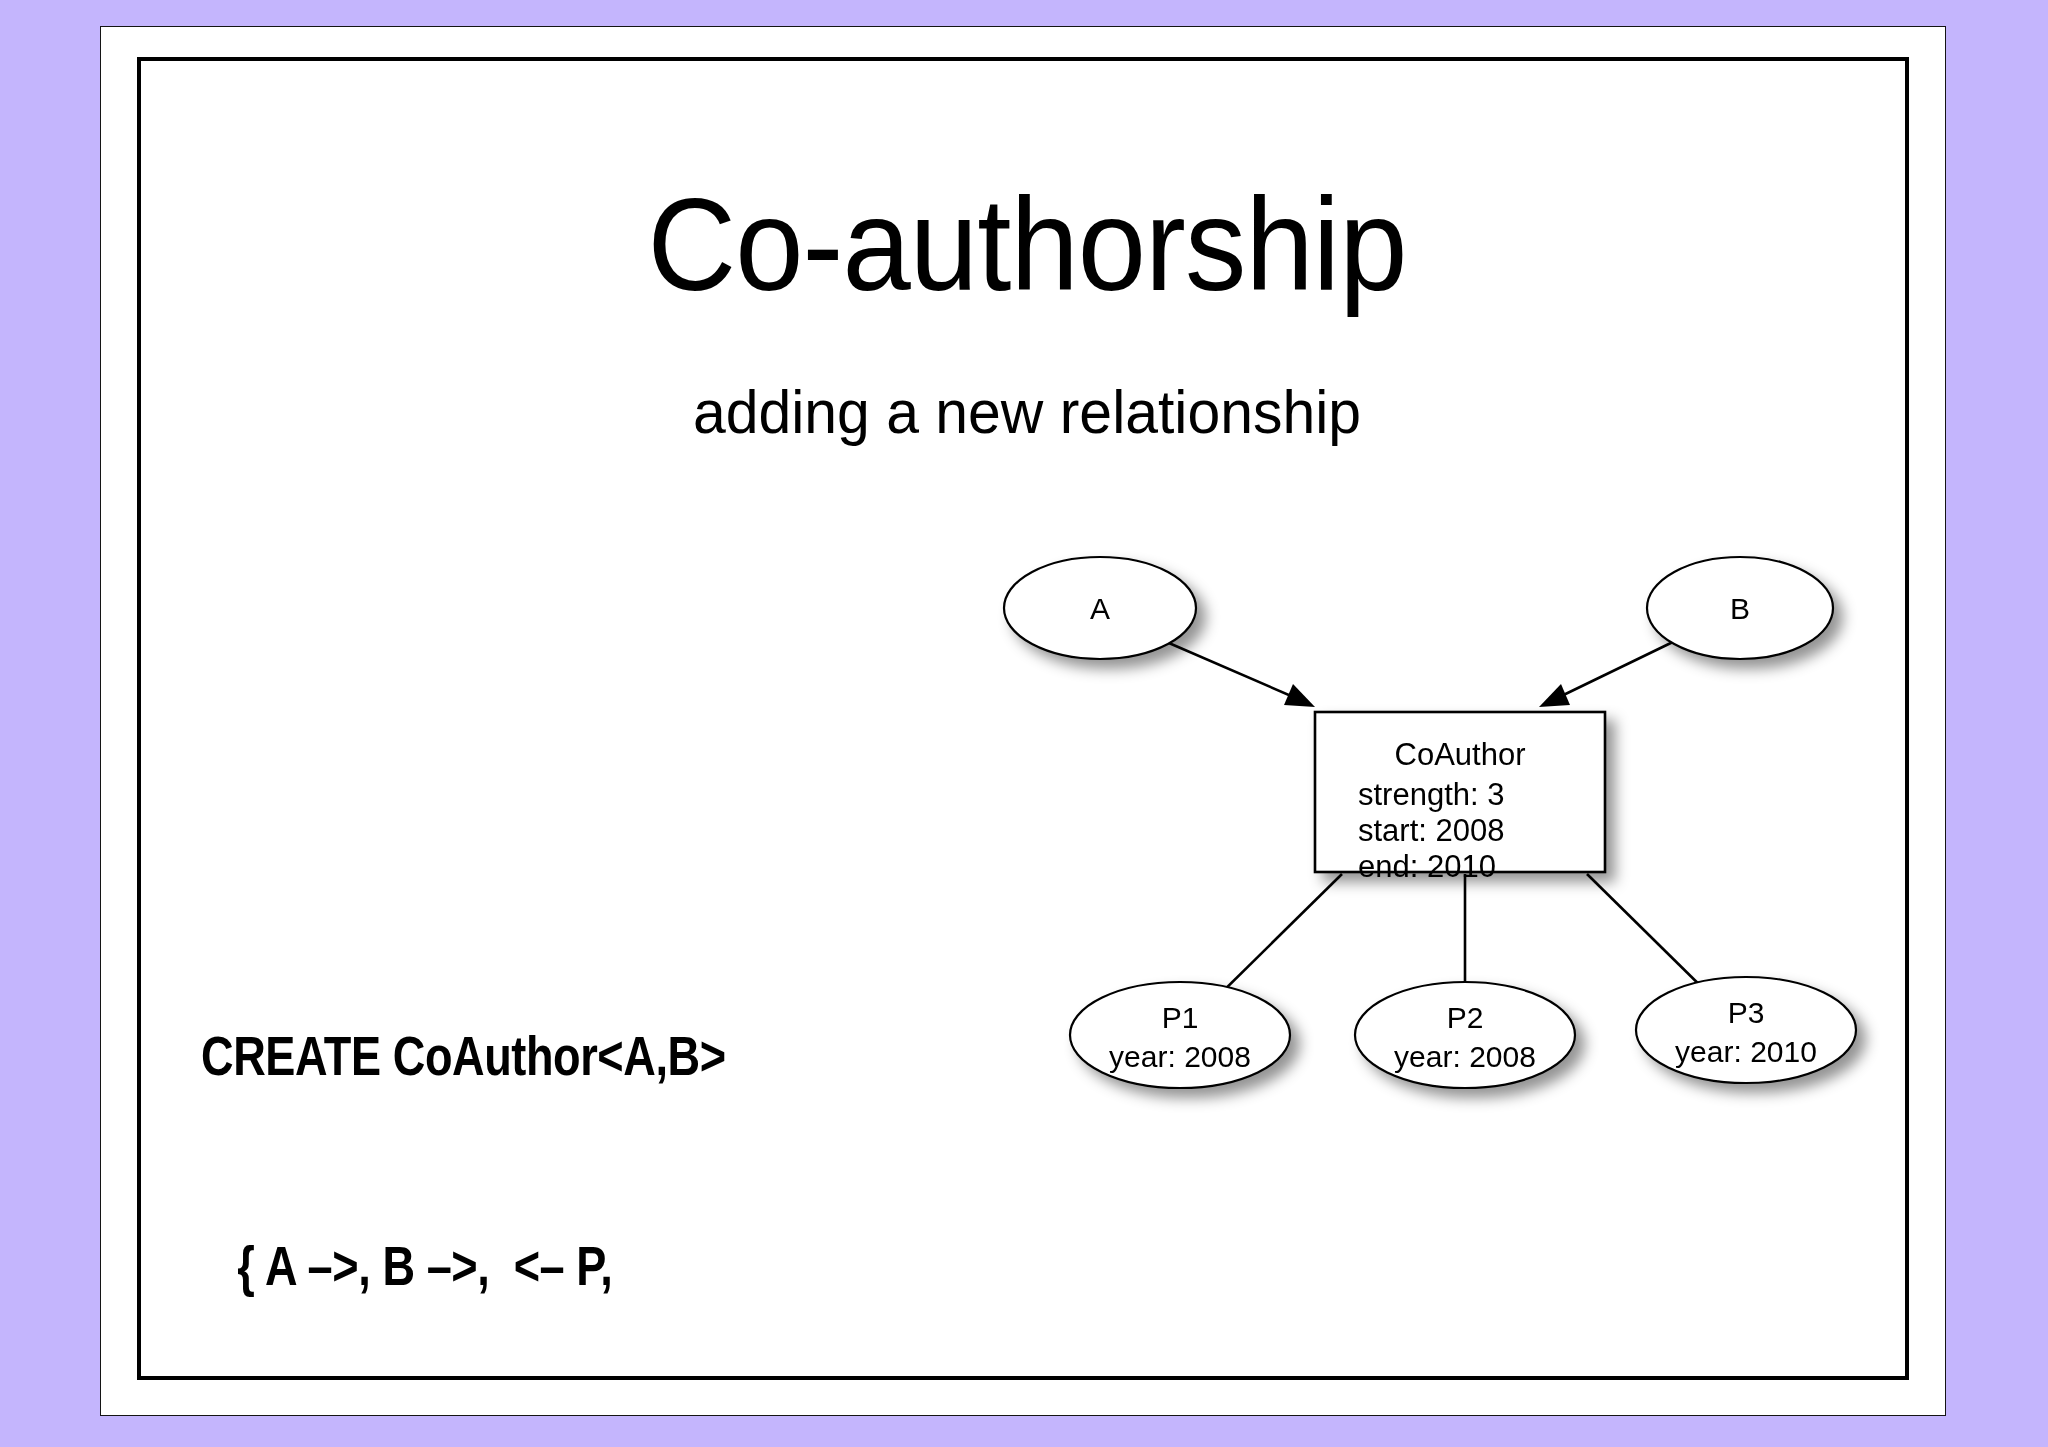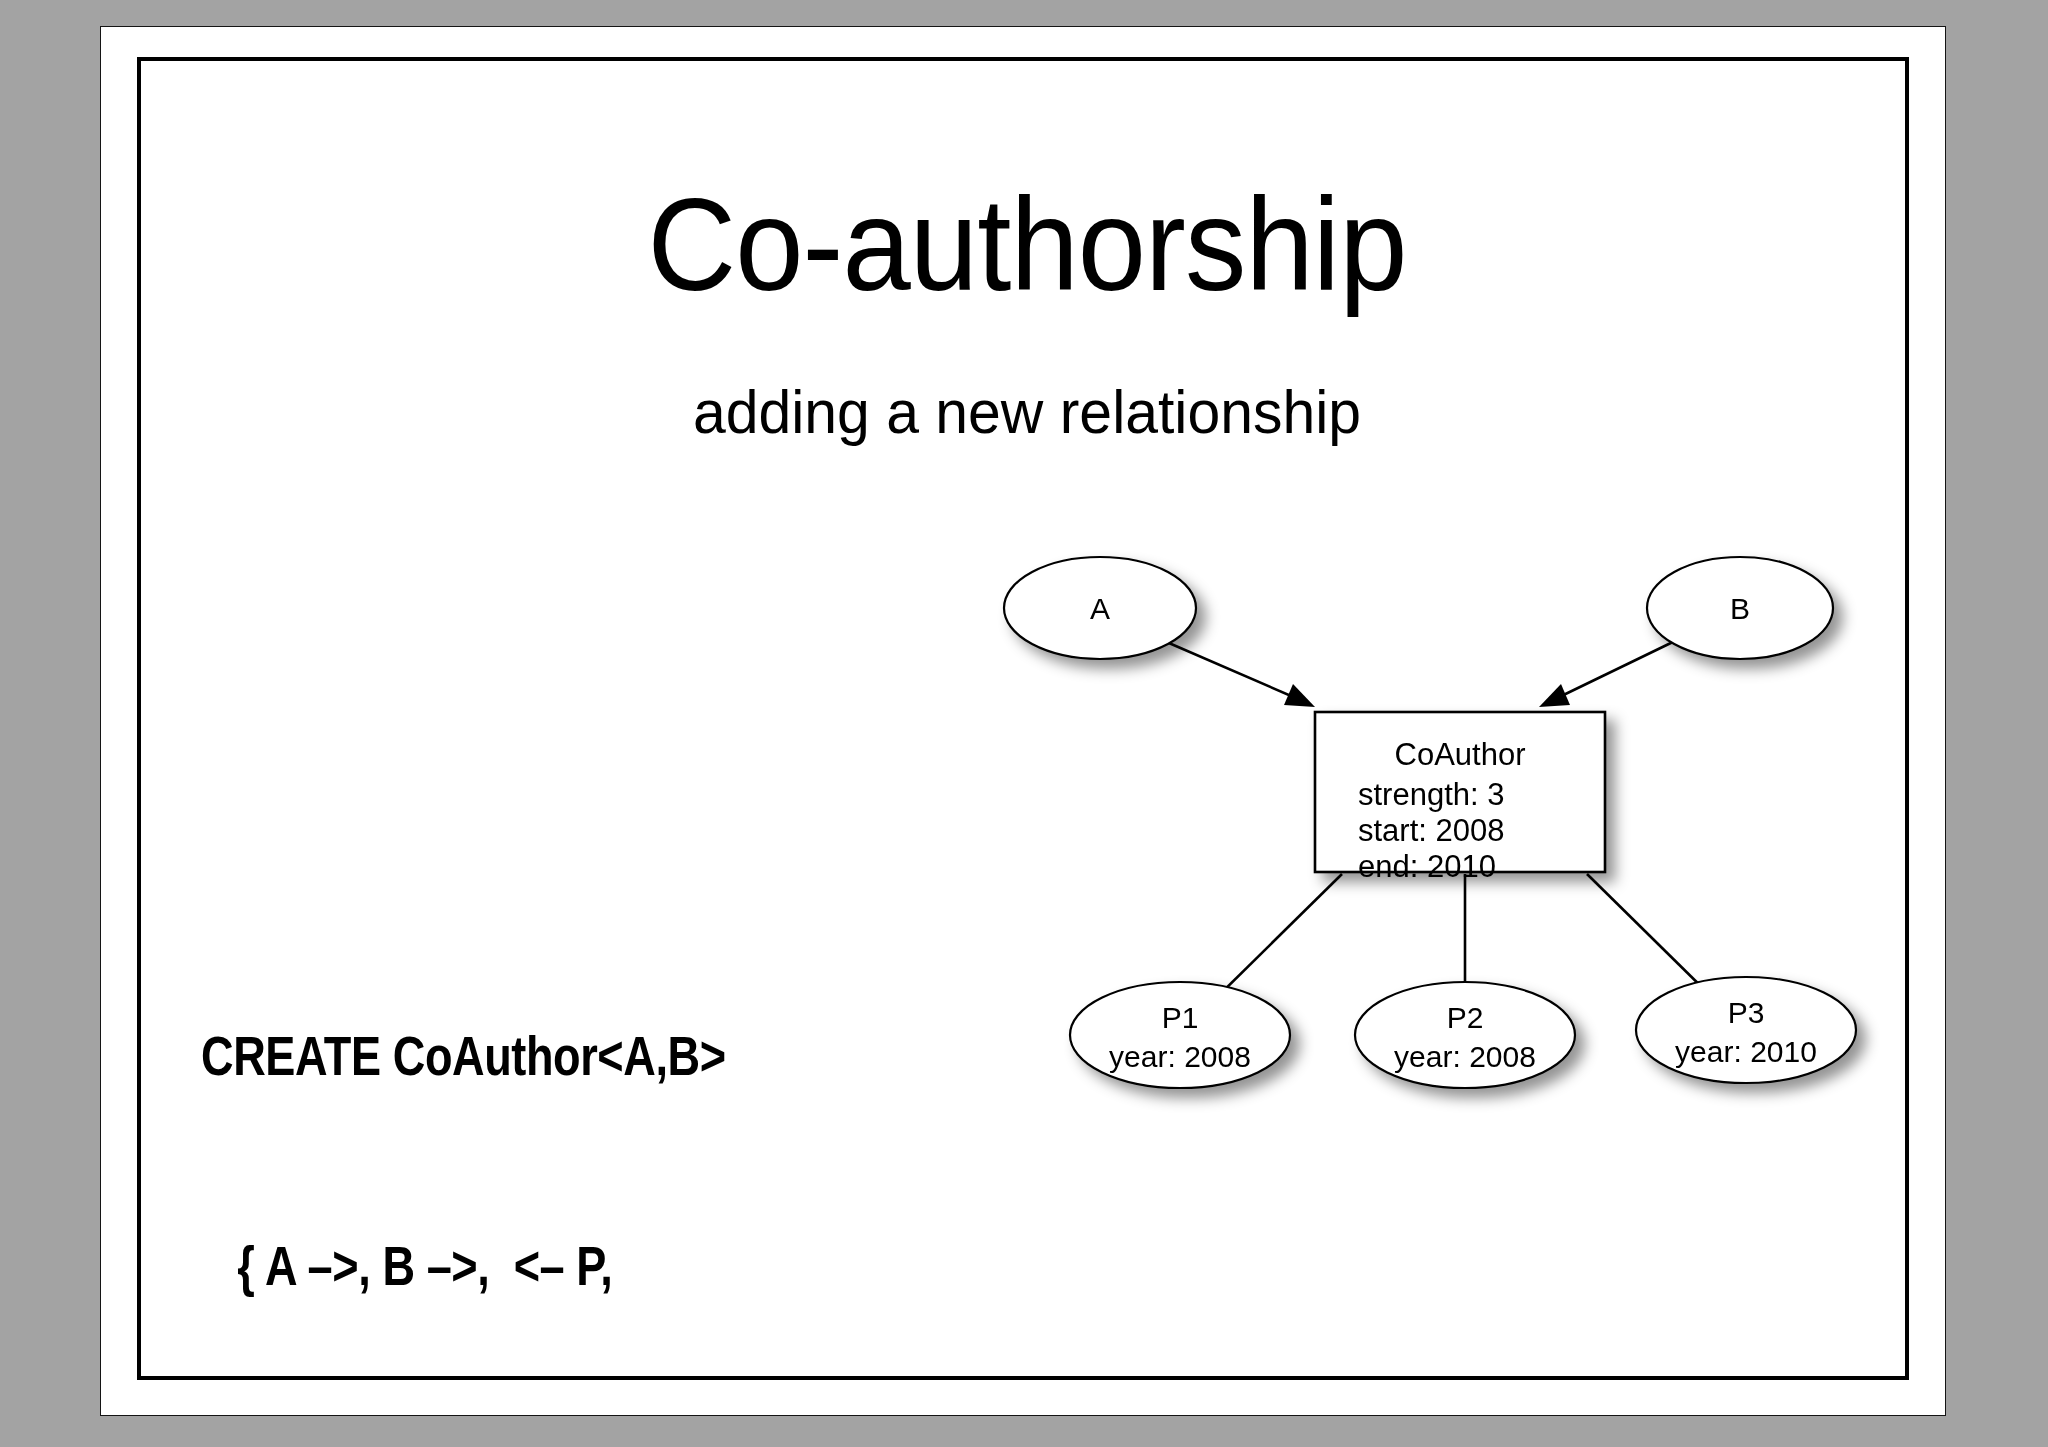--- a/index.html
+++ b/index.html
@@ -12,21 +12,21 @@
     height: 1447px;
     font-family: "Liberation Sans", sans-serif;
     color: #000000;
     overflow: hidden;
   }
 
   #page {
     position: relative;
     width: 2048px;
     height: 1447px;
-    background: #a3a3a3;
+    background: #c4b5fd;
   }
 
   
   .outer-frame {
     position: absolute;
     left: 100px;
     top: 26px;
     width: 1846px;
     height: 1390px;
     border: 1.5px solid #141414;

